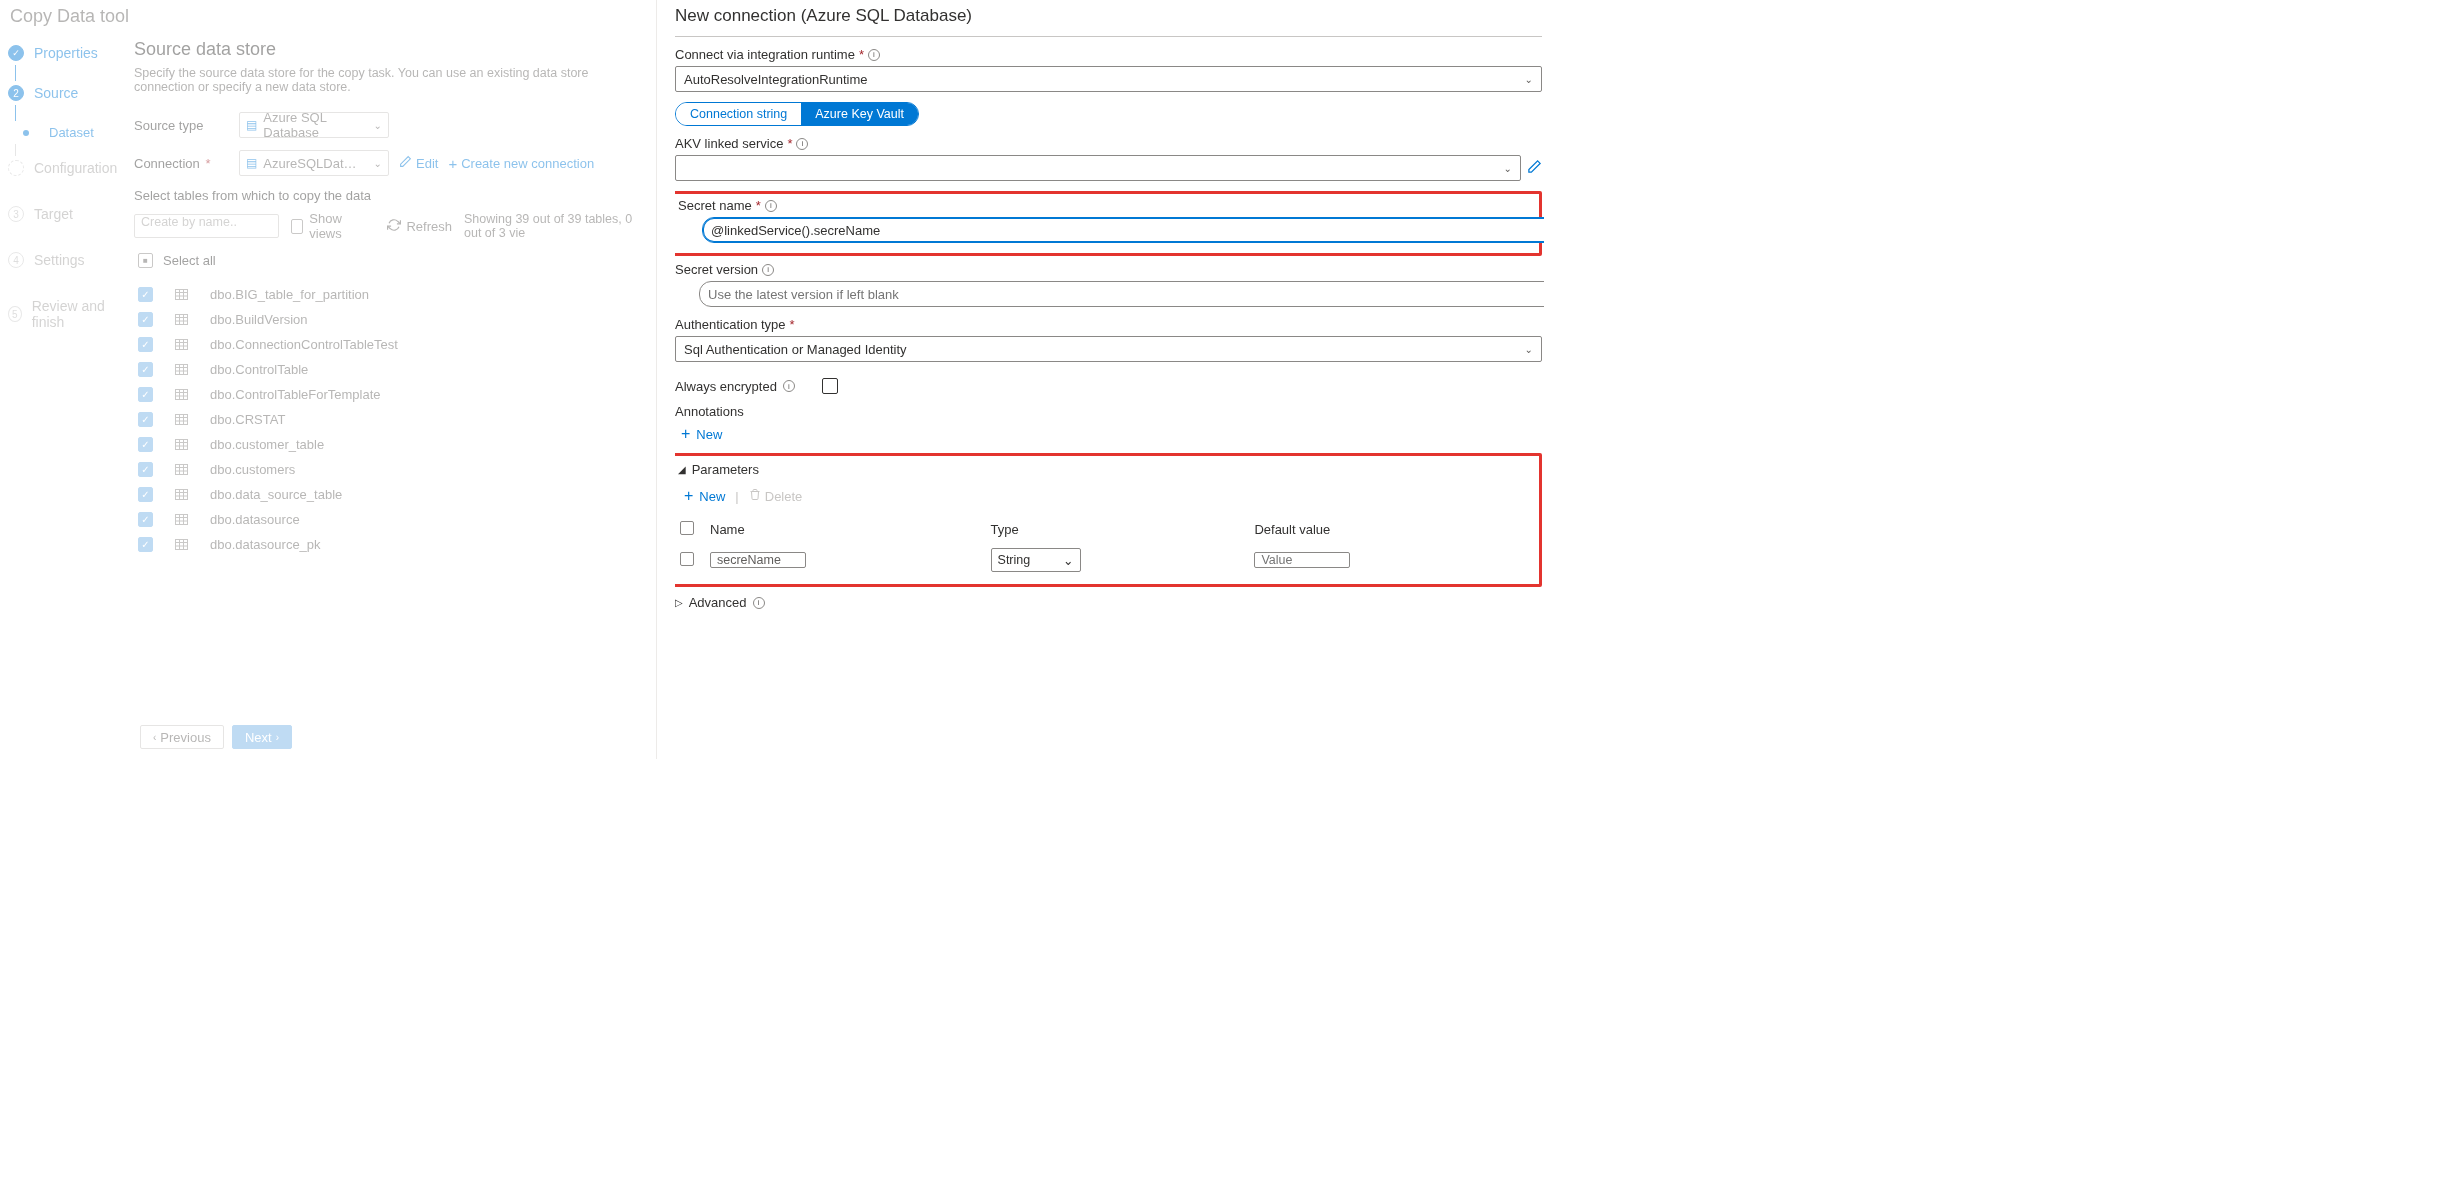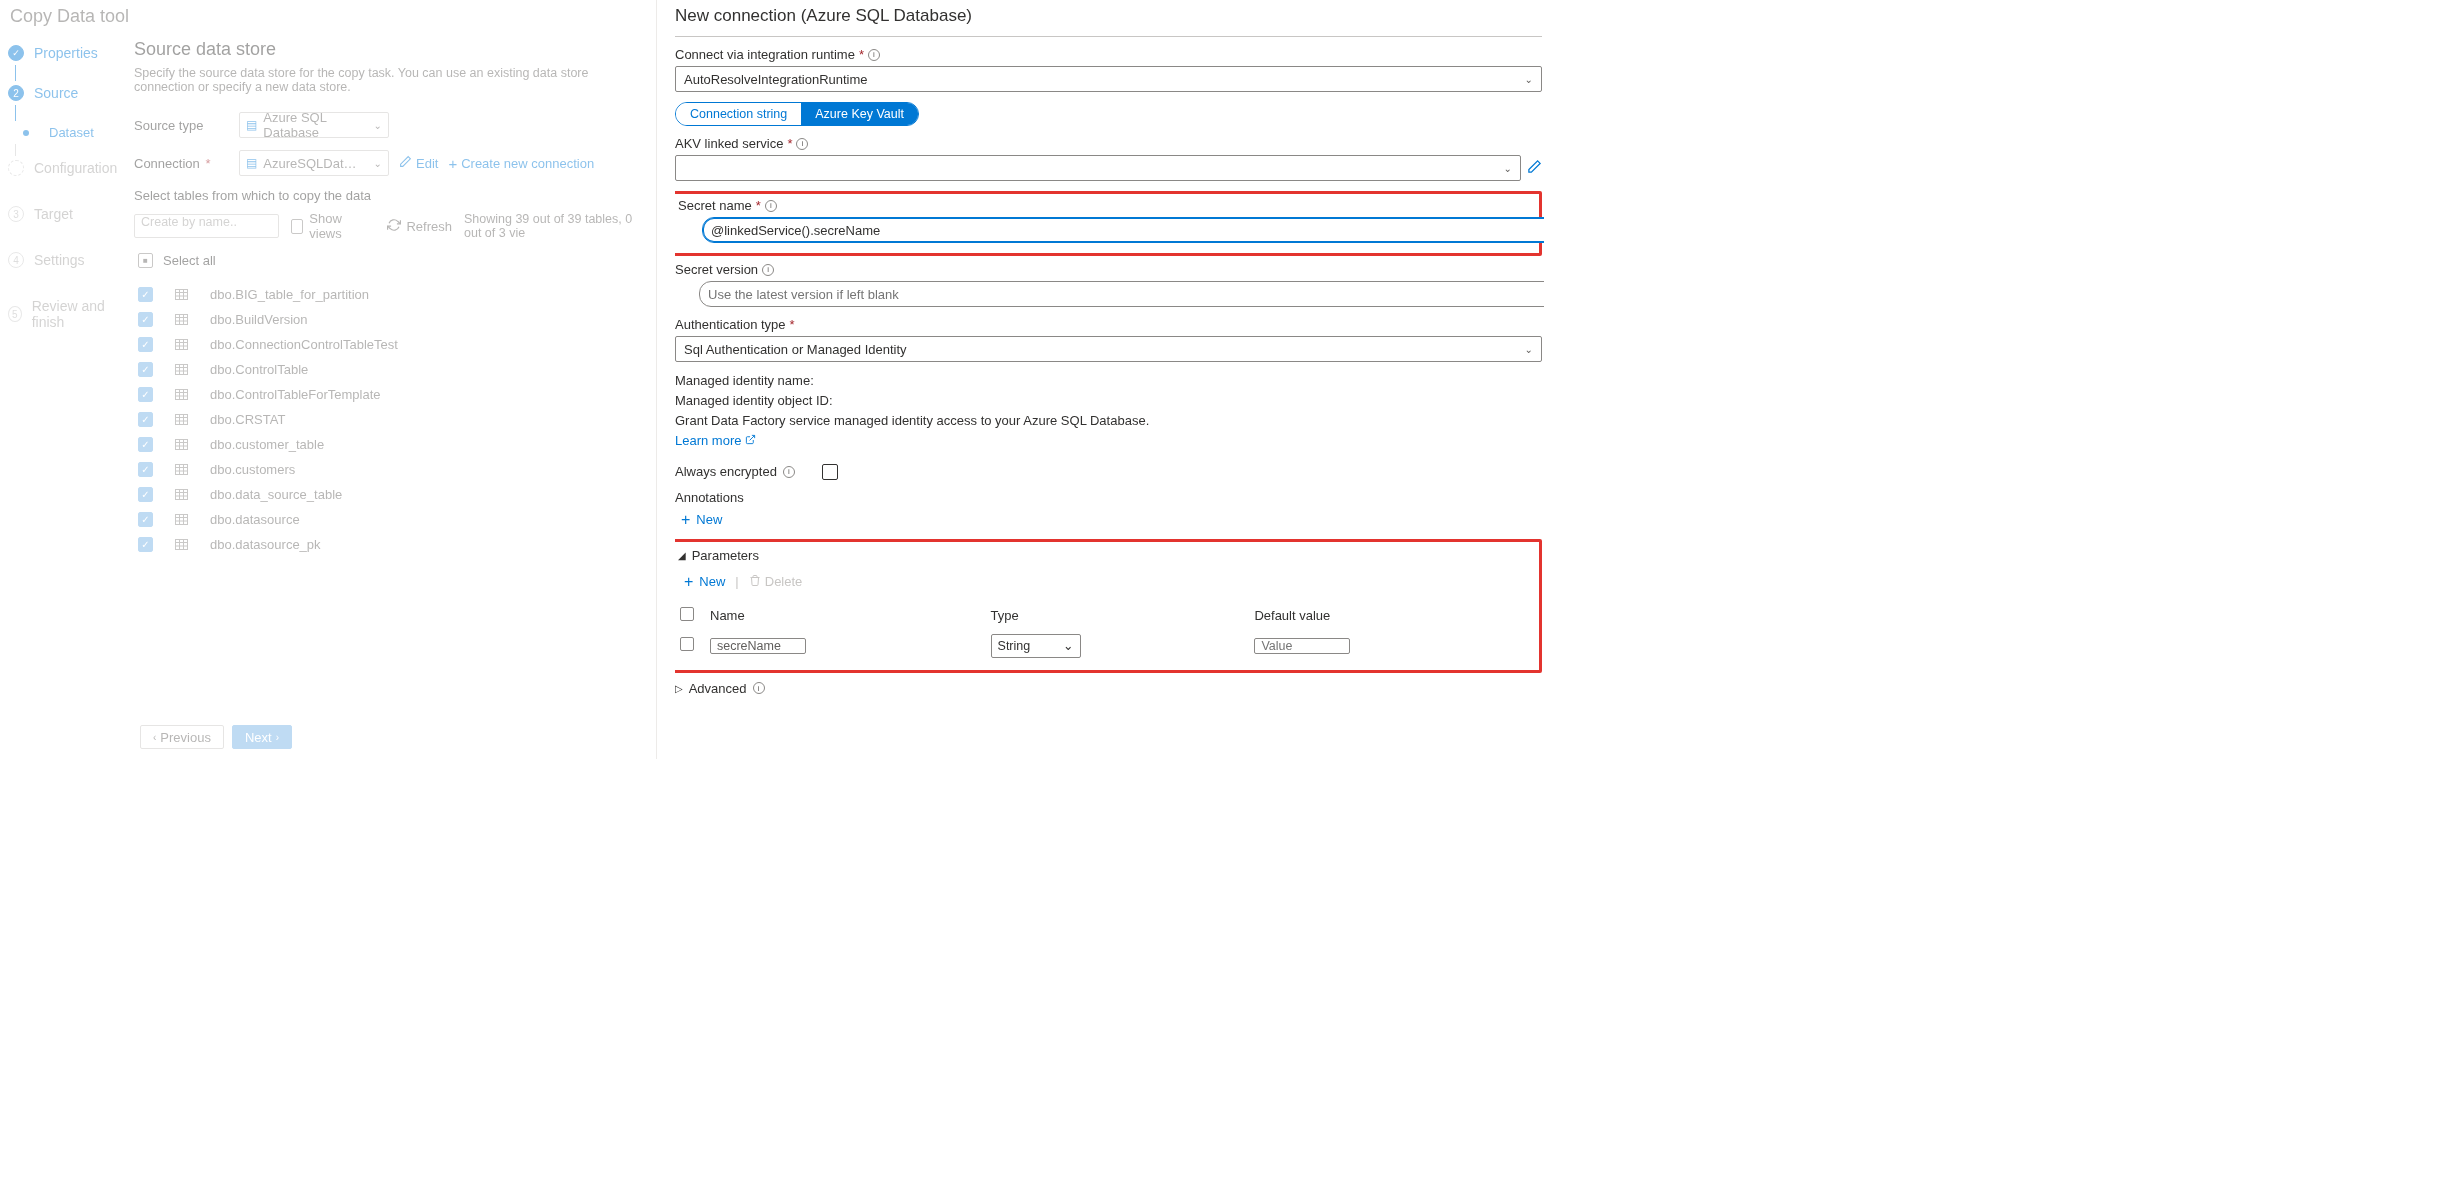--- a/index.html
+++ b/index.html
@@ -442,33 +442,20 @@
         <div class="field-label">
           <span>Authentication type</span>
             <span class="req">*</span>
         </div>
         <div class="rselect">
           <span>Sql Authentication or Managed Identity</span>
             <span class="chev">⌄</span>
         </div>
       </div>
 
-      <div class="field">
-        <div class="text-body">Managed identity name:</div>
-        <div class="text-body">Managed identity object ID:</div>
-        <div class="text-body">Grant Data Factory service managed identity access to your Azure SQL Database.</div>
-        <a class="learnmore">
-          <span>Learn more</span>
-          <span>
-            <svg width="11" height="11" viewBox="0 0 24 24" fill="none" stroke="#0078d4" stroke-width="2">
-                <path d="M18 13v6a2 2 0 01-2 2H5a2 2 0 01-2-2V8a2 2 0 012-2h6M15 3h6v6M10 14L21 3"></path>
-              </svg>
-          </span>
-        </a>
-      </div>
 
       <div class="field checkbox-row" style="margin-top:16px;gap:27px">
         <span style="display:flex;align-items:center;gap:6px">
           <span>Always encrypted</span>
           <span class="info-ic">i</span>
         </span>
         <span class="sq"></span>
       </div>
 
       <div class="field" style="margin-top:10px">

